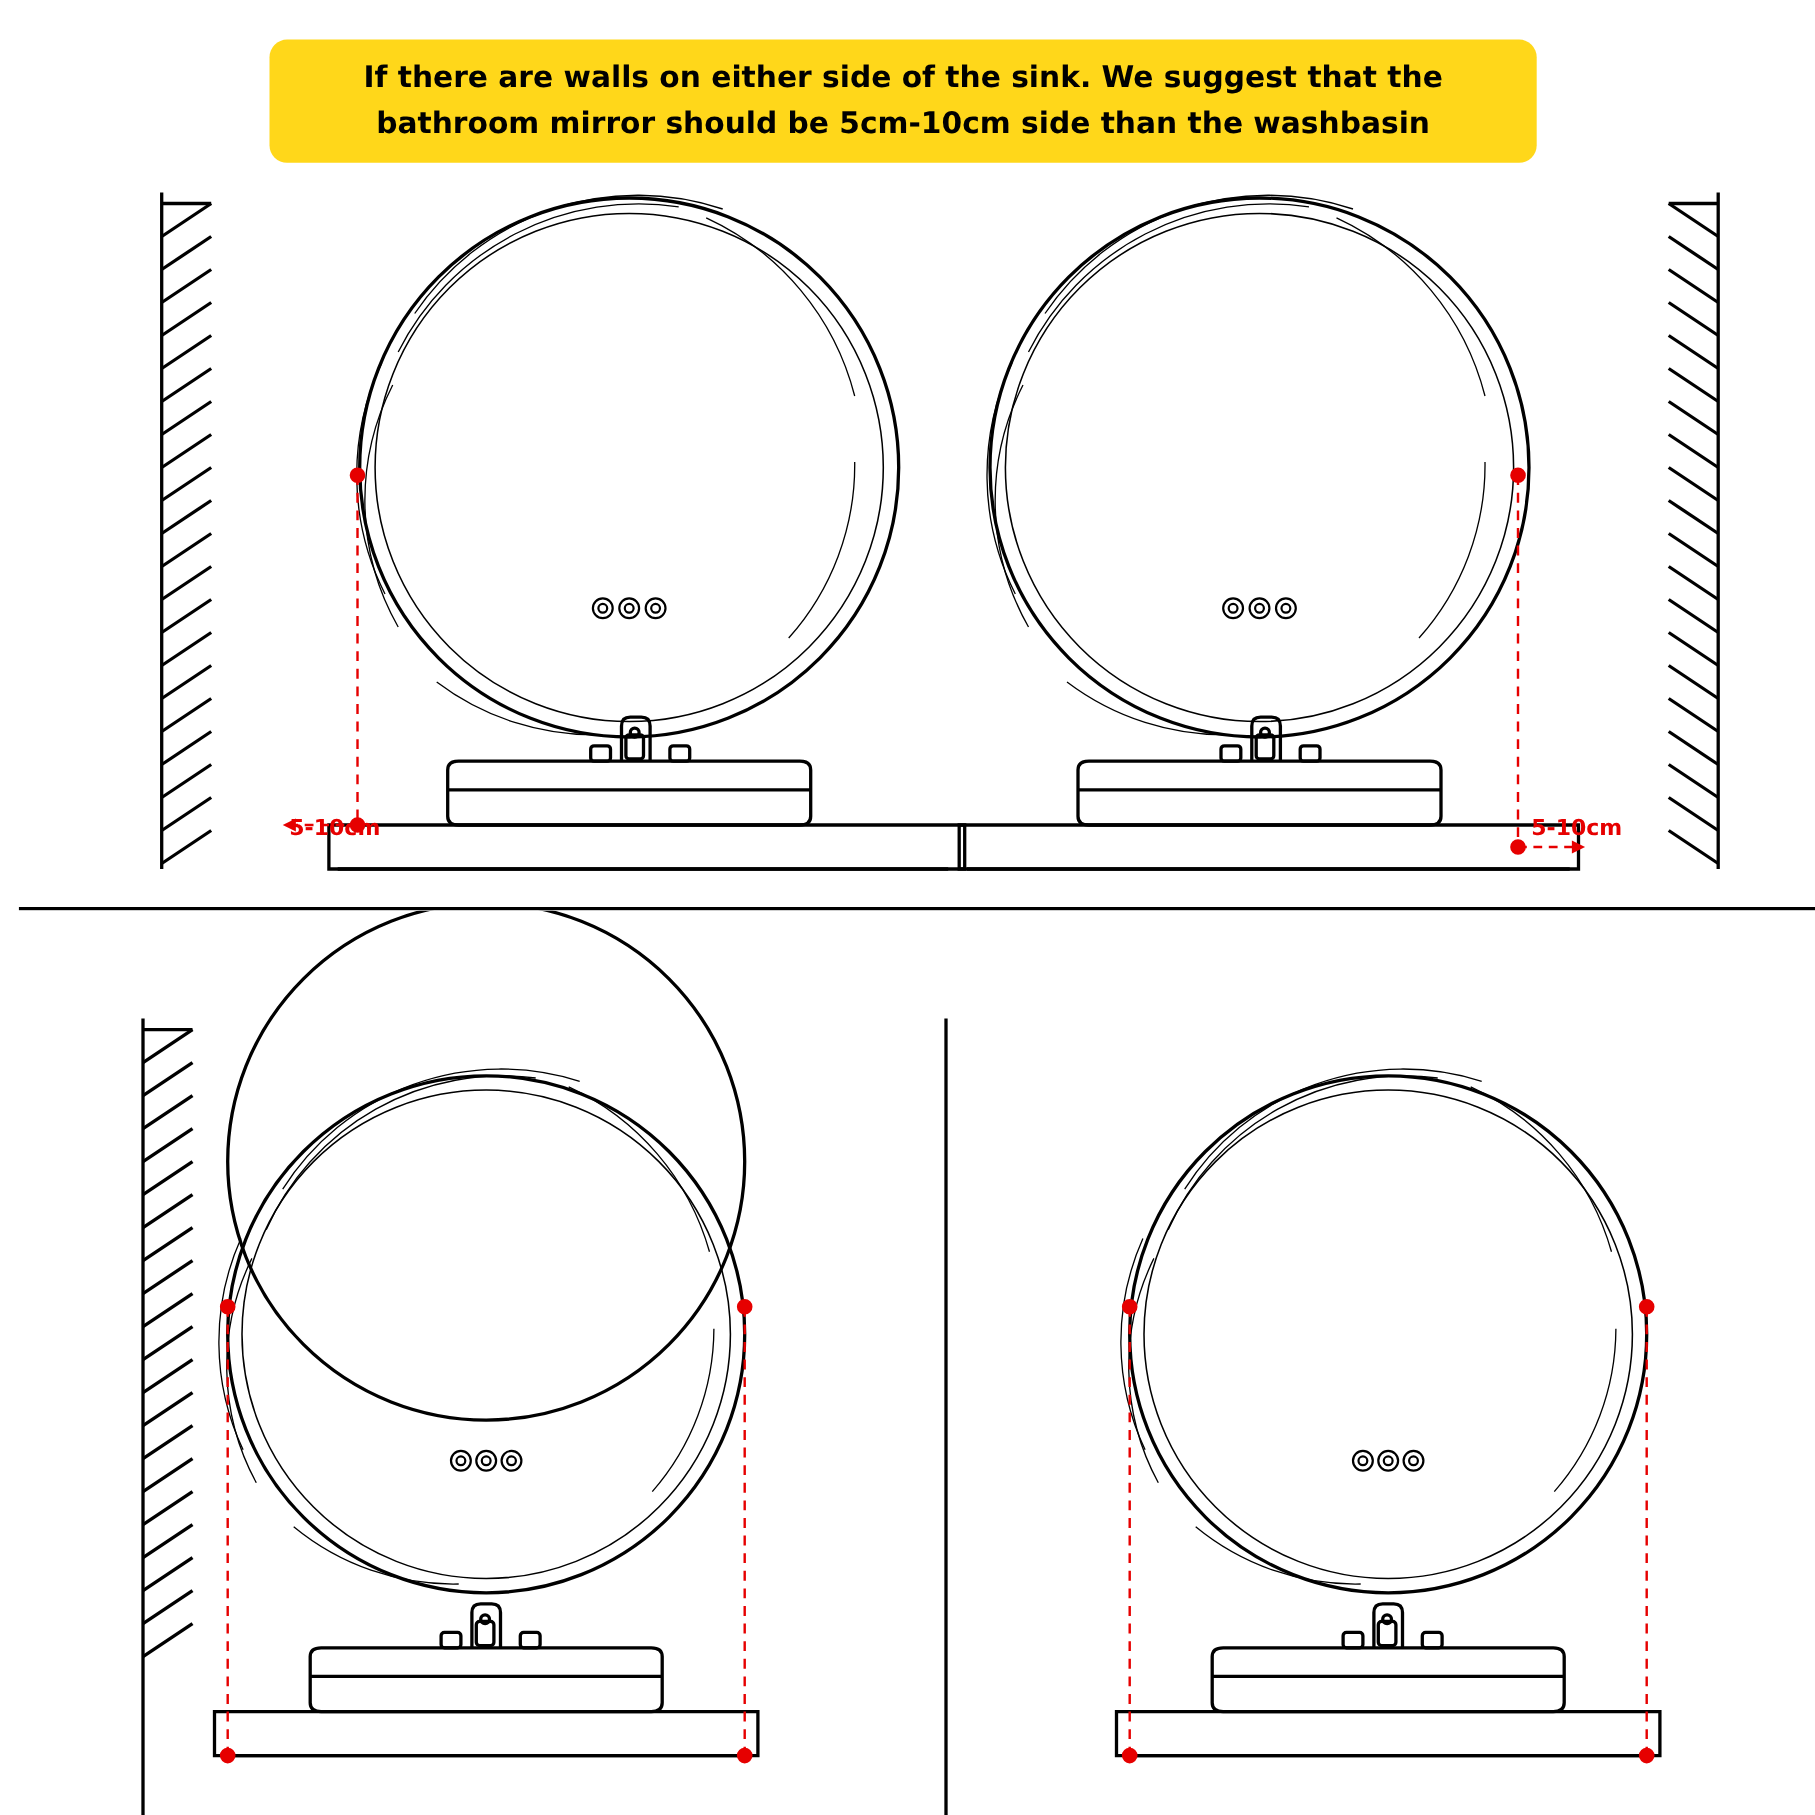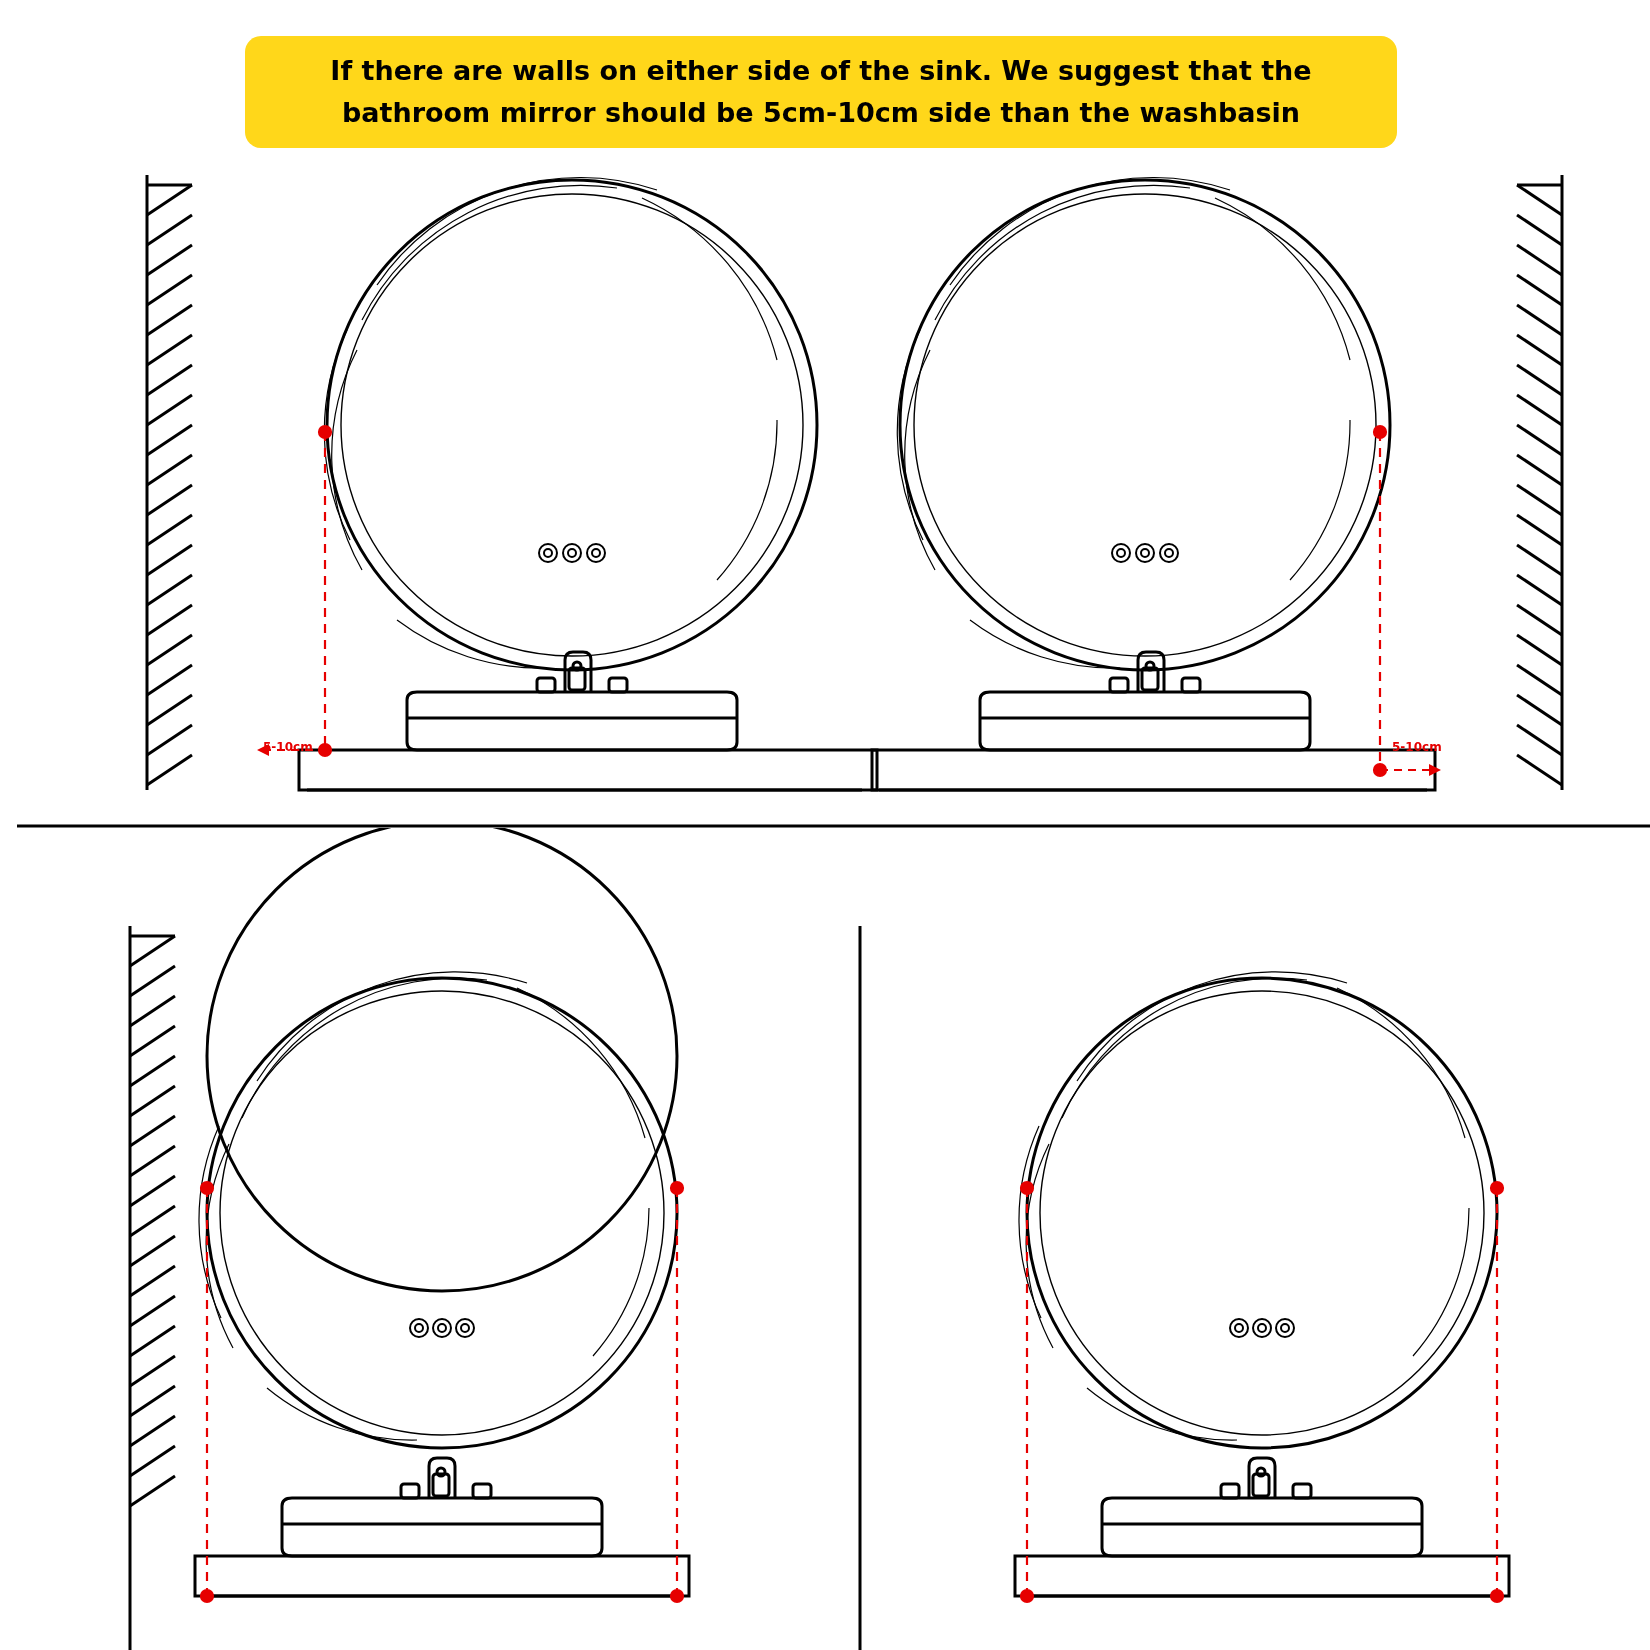--- a/index.html
+++ b/index.html
@@ -61,21 +61,21 @@
     position: absolute;
     left: 0;
     top: 0;
     display: block;
   }
 
   .dimlabel {
     position: absolute;
     color: #E60000;
     font-weight: bold;
-    font-size: 12px;
+    font-size: 20px;
     white-space: nowrap;
     font-family: "DejaVu Sans", sans-serif;
   }
 </style>
 </head>
 <body>
 
 <div id="root">
 
   <div class="panel" id="panel-top">

